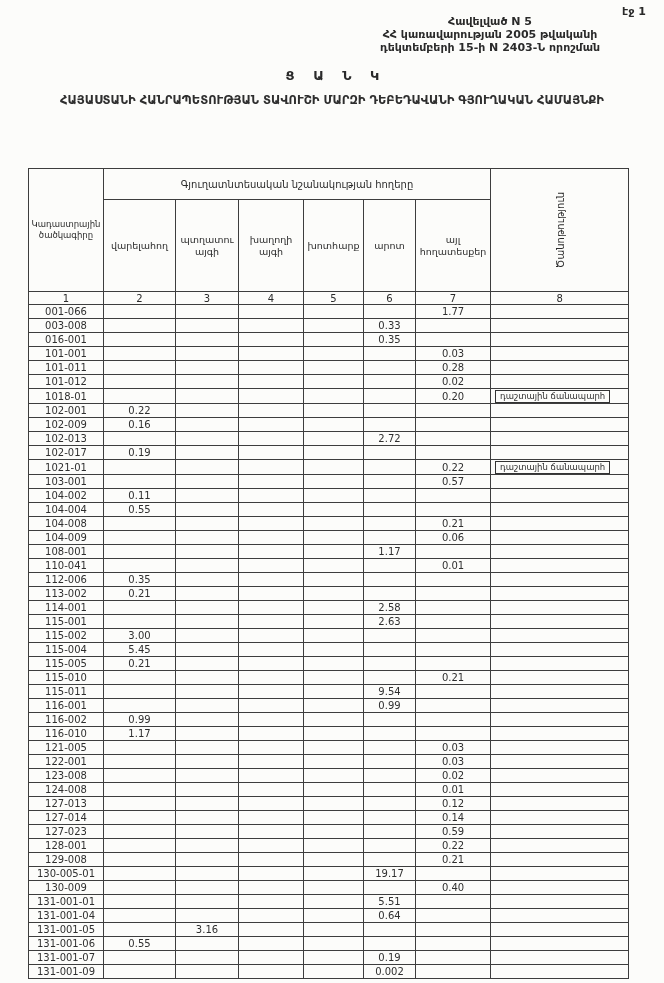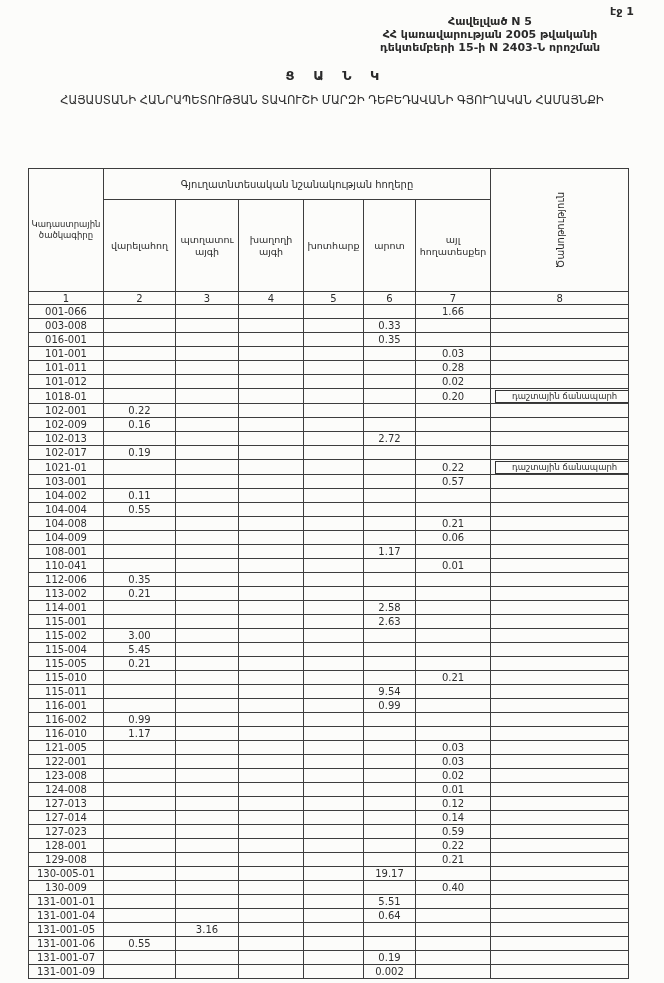--- a/index.html
+++ b/index.html
@@ -7,36 +7,36 @@
   body {
     background:#fcfcfa;
     font-family:"DejaVu Sans", sans-serif;
     color:#222;
     position:relative;
     overflow:hidden;
   }
   .page { position:absolute; inset:0; }
 
   .pagenum {
-    position:absolute; top:5px; right:30px;
+    position:absolute; top:5px; right:18px;
     font-size:11px; font-weight:700; color:#2a2a2a;
   }
   .appendix {
     position:absolute; top:15px; left:312px; width:356px;
     text-align:center; font-size:11px; font-weight:700;
     line-height:13px; color:#2a2a2a;
   }
   .title {
     position:absolute; top:68px; left:0; width:672px;
     text-align:center; font-size:13px; font-weight:700;
     letter-spacing:7px; color:#2a2a2a;
   }
   .subtitle {
     position:absolute; top:92px; left:6px; width:652px;
-    text-align:center; font-size:11.5px; font-weight:400;
+    text-align:center; font-size:11.5px; font-weight:700;
     line-height:17px; color:#2e2e2e;
   }
 
   table.land-table {
     position:absolute; top:168px; left:28px; width:600px;
     border-collapse:collapse; table-layout:fixed;
   }
   table.land-table th, table.land-table td {
     border:1px solid #3d3d3d; overflow:hidden;
   }
@@ -51,21 +51,21 @@
   }
   .num-h { height:13px; font-size:10px; font-weight:400; color:#2b2b2b; text-align:center; }
 
   tbody td {
     height:14px; font-size:10px; text-align:center;
     color:#2f2f2f; padding:0; line-height:13px; white-space:nowrap;
   }
   td.note-cell { overflow:visible; position:relative; text-align:left; vertical-align:middle; }
   .note-box {
     display:inline-block; border:1px solid #333;
-    font-size:8.5px; line-height:11px; padding:0 16px; margin-left:4px;
+    font-size:8.5px; line-height:11px; padding:0 4px; margin-left:4px;
     color:#2f2f2f; white-space:nowrap;
   }
 </style>
 </head>
 <body>
 
 <div class="page">
 
   <div class="pagenum">էջ 1</div>
 
@@ -120,21 +120,21 @@
         </tr>
     </thead>
     <tbody id="table-body">
         <tr>
           <td>001-066</td>
           <td></td>
           <td></td>
           <td></td>
           <td></td>
           <td></td>
-          <td>1.66</td>
+          <td>1.77</td>
           <td class="note-cell"></td>
         </tr>
         <tr>
           <td>003-008</td>
           <td></td>
           <td></td>
           <td></td>
           <td></td>
           <td>0.33</td>
           <td></td>

